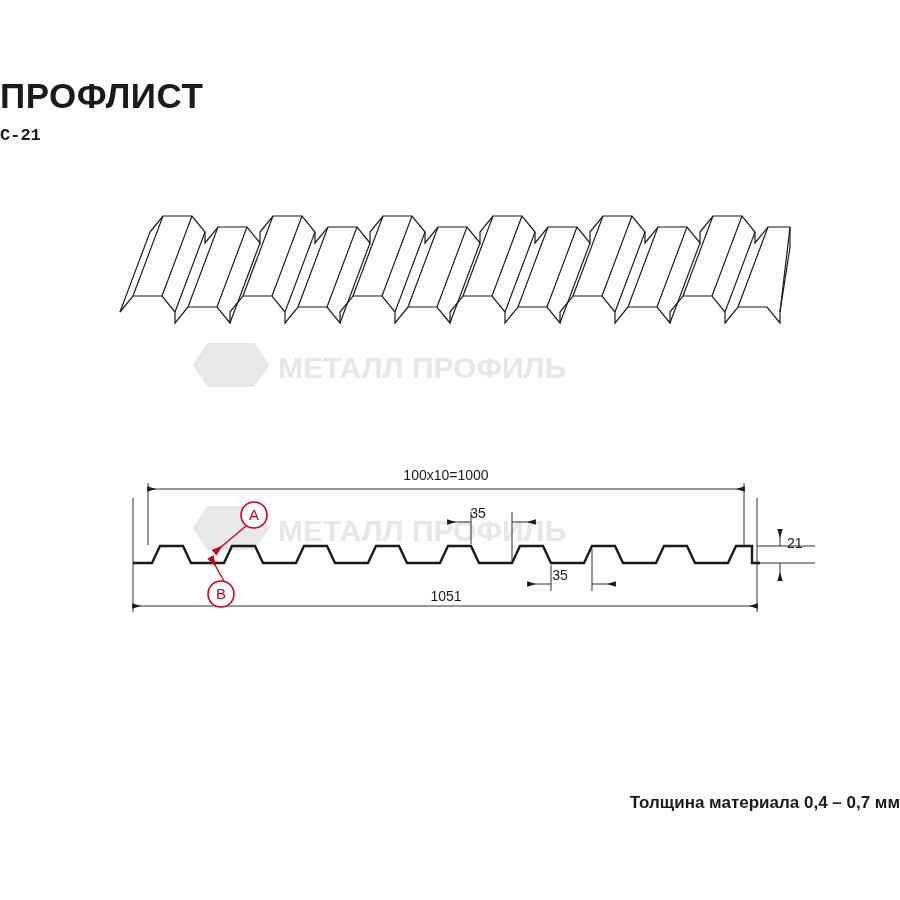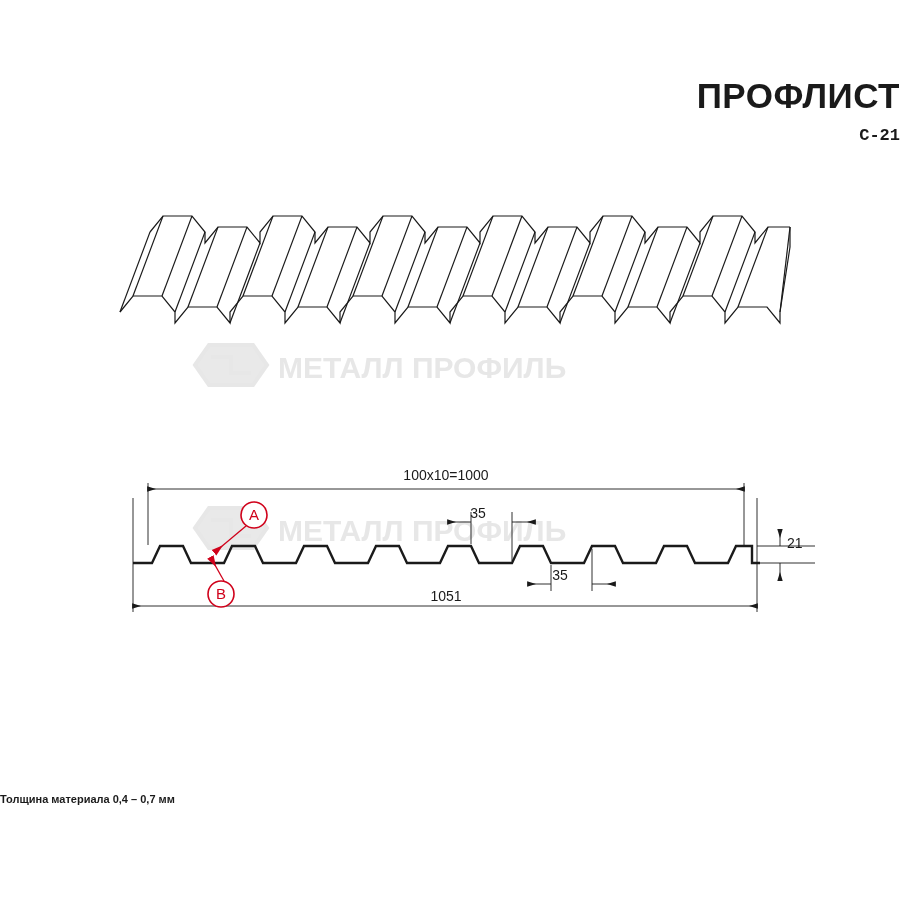--- a/index.html
+++ b/index.html
@@ -17,43 +17,43 @@
   }
   .page {
     position: absolute;
     inset: 0;
   }
   .title-block {
     position: absolute;
     top: 78px;
     left: 0;
     width: 900px;
-    text-align: right;
+    text-align: left;
   }
   .title {
     font-size: 35px;
     font-weight: bold;
     letter-spacing: 0.5px;
     color: #1a1a1a;
     line-height: 1.05;
   }
   .subtitle {
     margin-top: 11px;
     font-size: 17px;
     font-weight: bold;
     color: #1a1a1a;
     font-family: Liberation Mono, monospace;
   }
   .footer-note {
     position: absolute;
     top: 793px;
     left: 0;
     width: 900px;
-    text-align: left;
-    font-size: 11px;
+    text-align: right;
+    font-size: 17px;
     font-weight: bold;
     color: #1a1a1a;
   }
   svg.layer {
     position: absolute;
     top: 0;
     left: 0;
   }
   .wm {
     fill: #e8e8e8;

